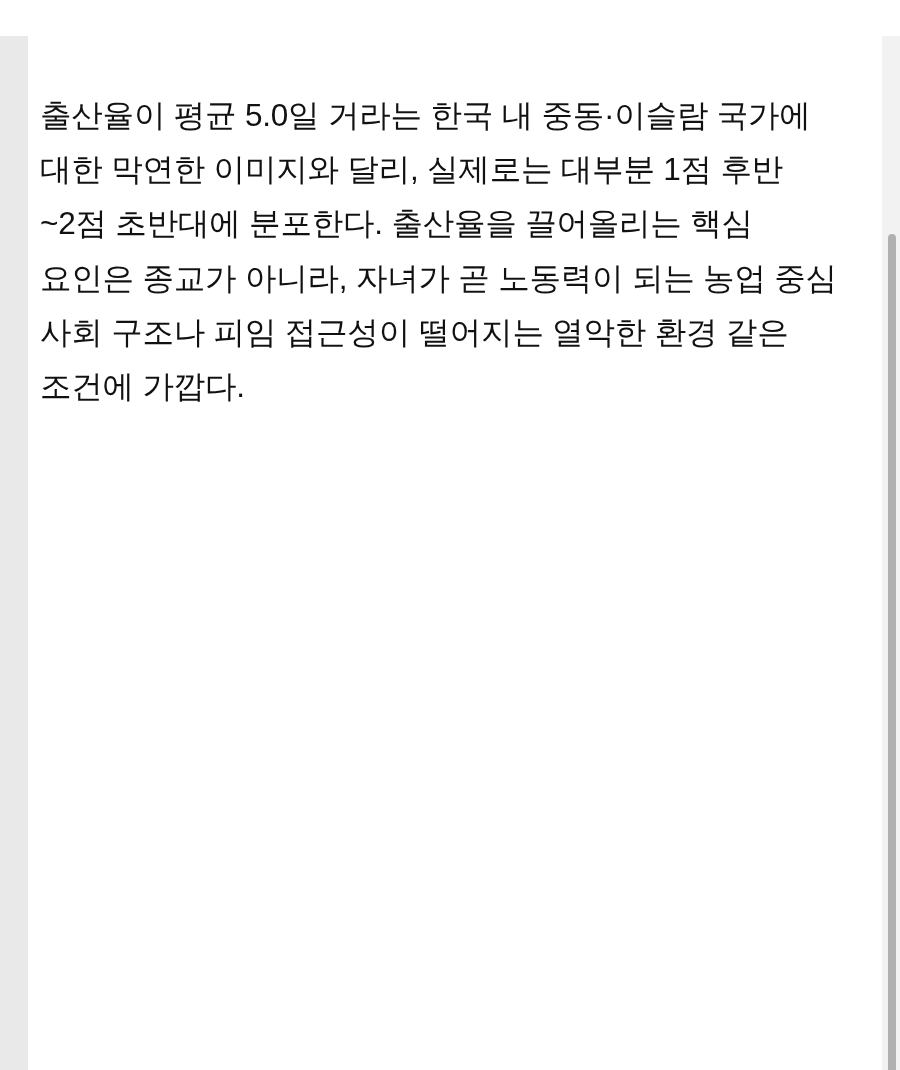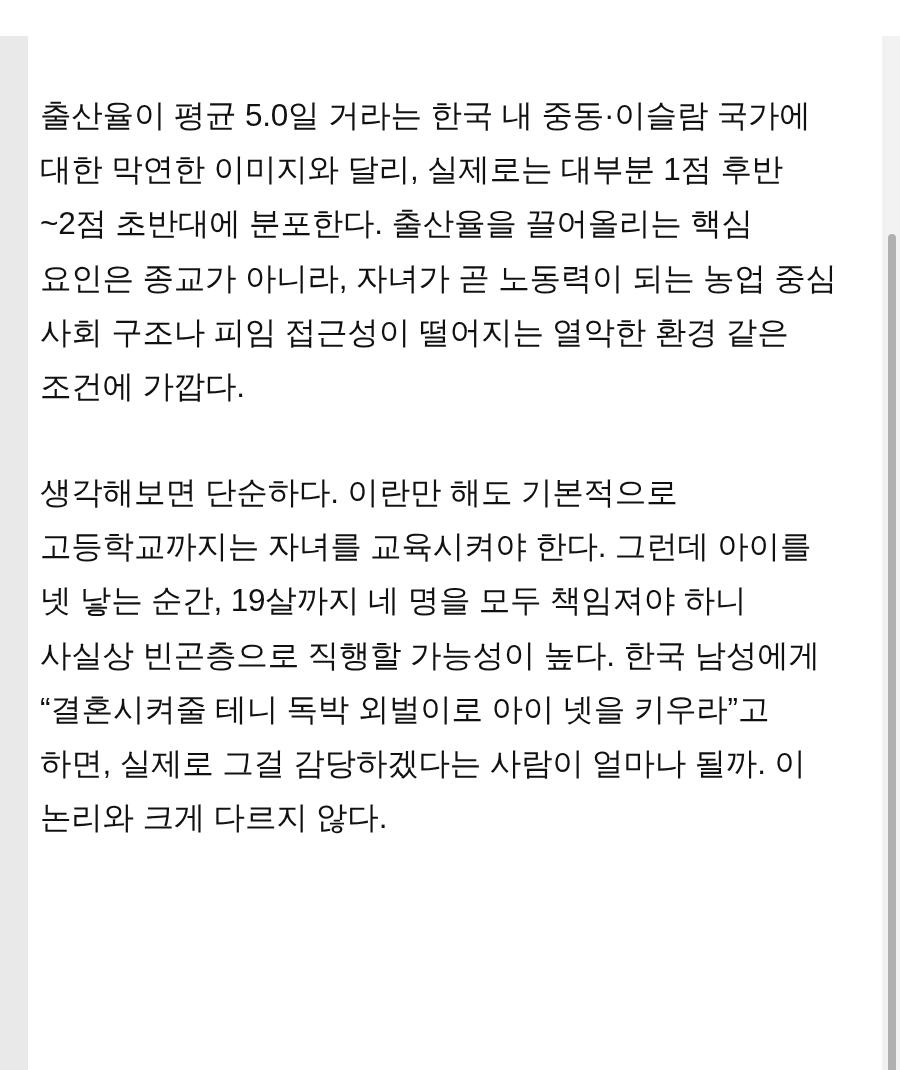--- a/index.html
+++ b/index.html
@@ -71,20 +71,19 @@
 </style>
 </head>
 <body>
 
 <div class="page">
 
   <div class="edge-rail-left"></div>
 
   <div class="content">
     <p class="para">출산율이 평균 5.0일 거라는 한국 내 중동·이슬람 국가에 대한 막연한 이미지와 달리, 실제로는 대부분 1점 후반~2점 초반대에 분포한다. 출산율을 끌어올리는 핵심 요인은 종교가 아니라, 자녀가 곧 노동력이 되는 농업 중심 사회 구조나 피임 접근성이 떨어지는 열악한 환경 같은 조건에 가깝다.</p>
-    <p class="para">생각해보면 단순하다. 이란만 해도 기본적으로 고등학교까지는 자녀를 교육시켜야 한다. 그런데 아이를 넷 낳는 순간, 19살까지 네 명을 모두 책임져야 하니 사실상 빈곤층으로 직행할 가능성이 높다. 한국 남성에게 “결혼시켜줄 테니 독박 외벌이로 아이 넷을 키우라”고 하면, 실제로 그걸 감당하겠다는 사람이 얼마나 될까. 이 논리와 크게 다르지 않다.</p>
   </div>
 
   <div class="scrollbar-track">
     <div class="scrollbar-thumb"></div>
   </div>
 
 </div>
 
 </body></html>

